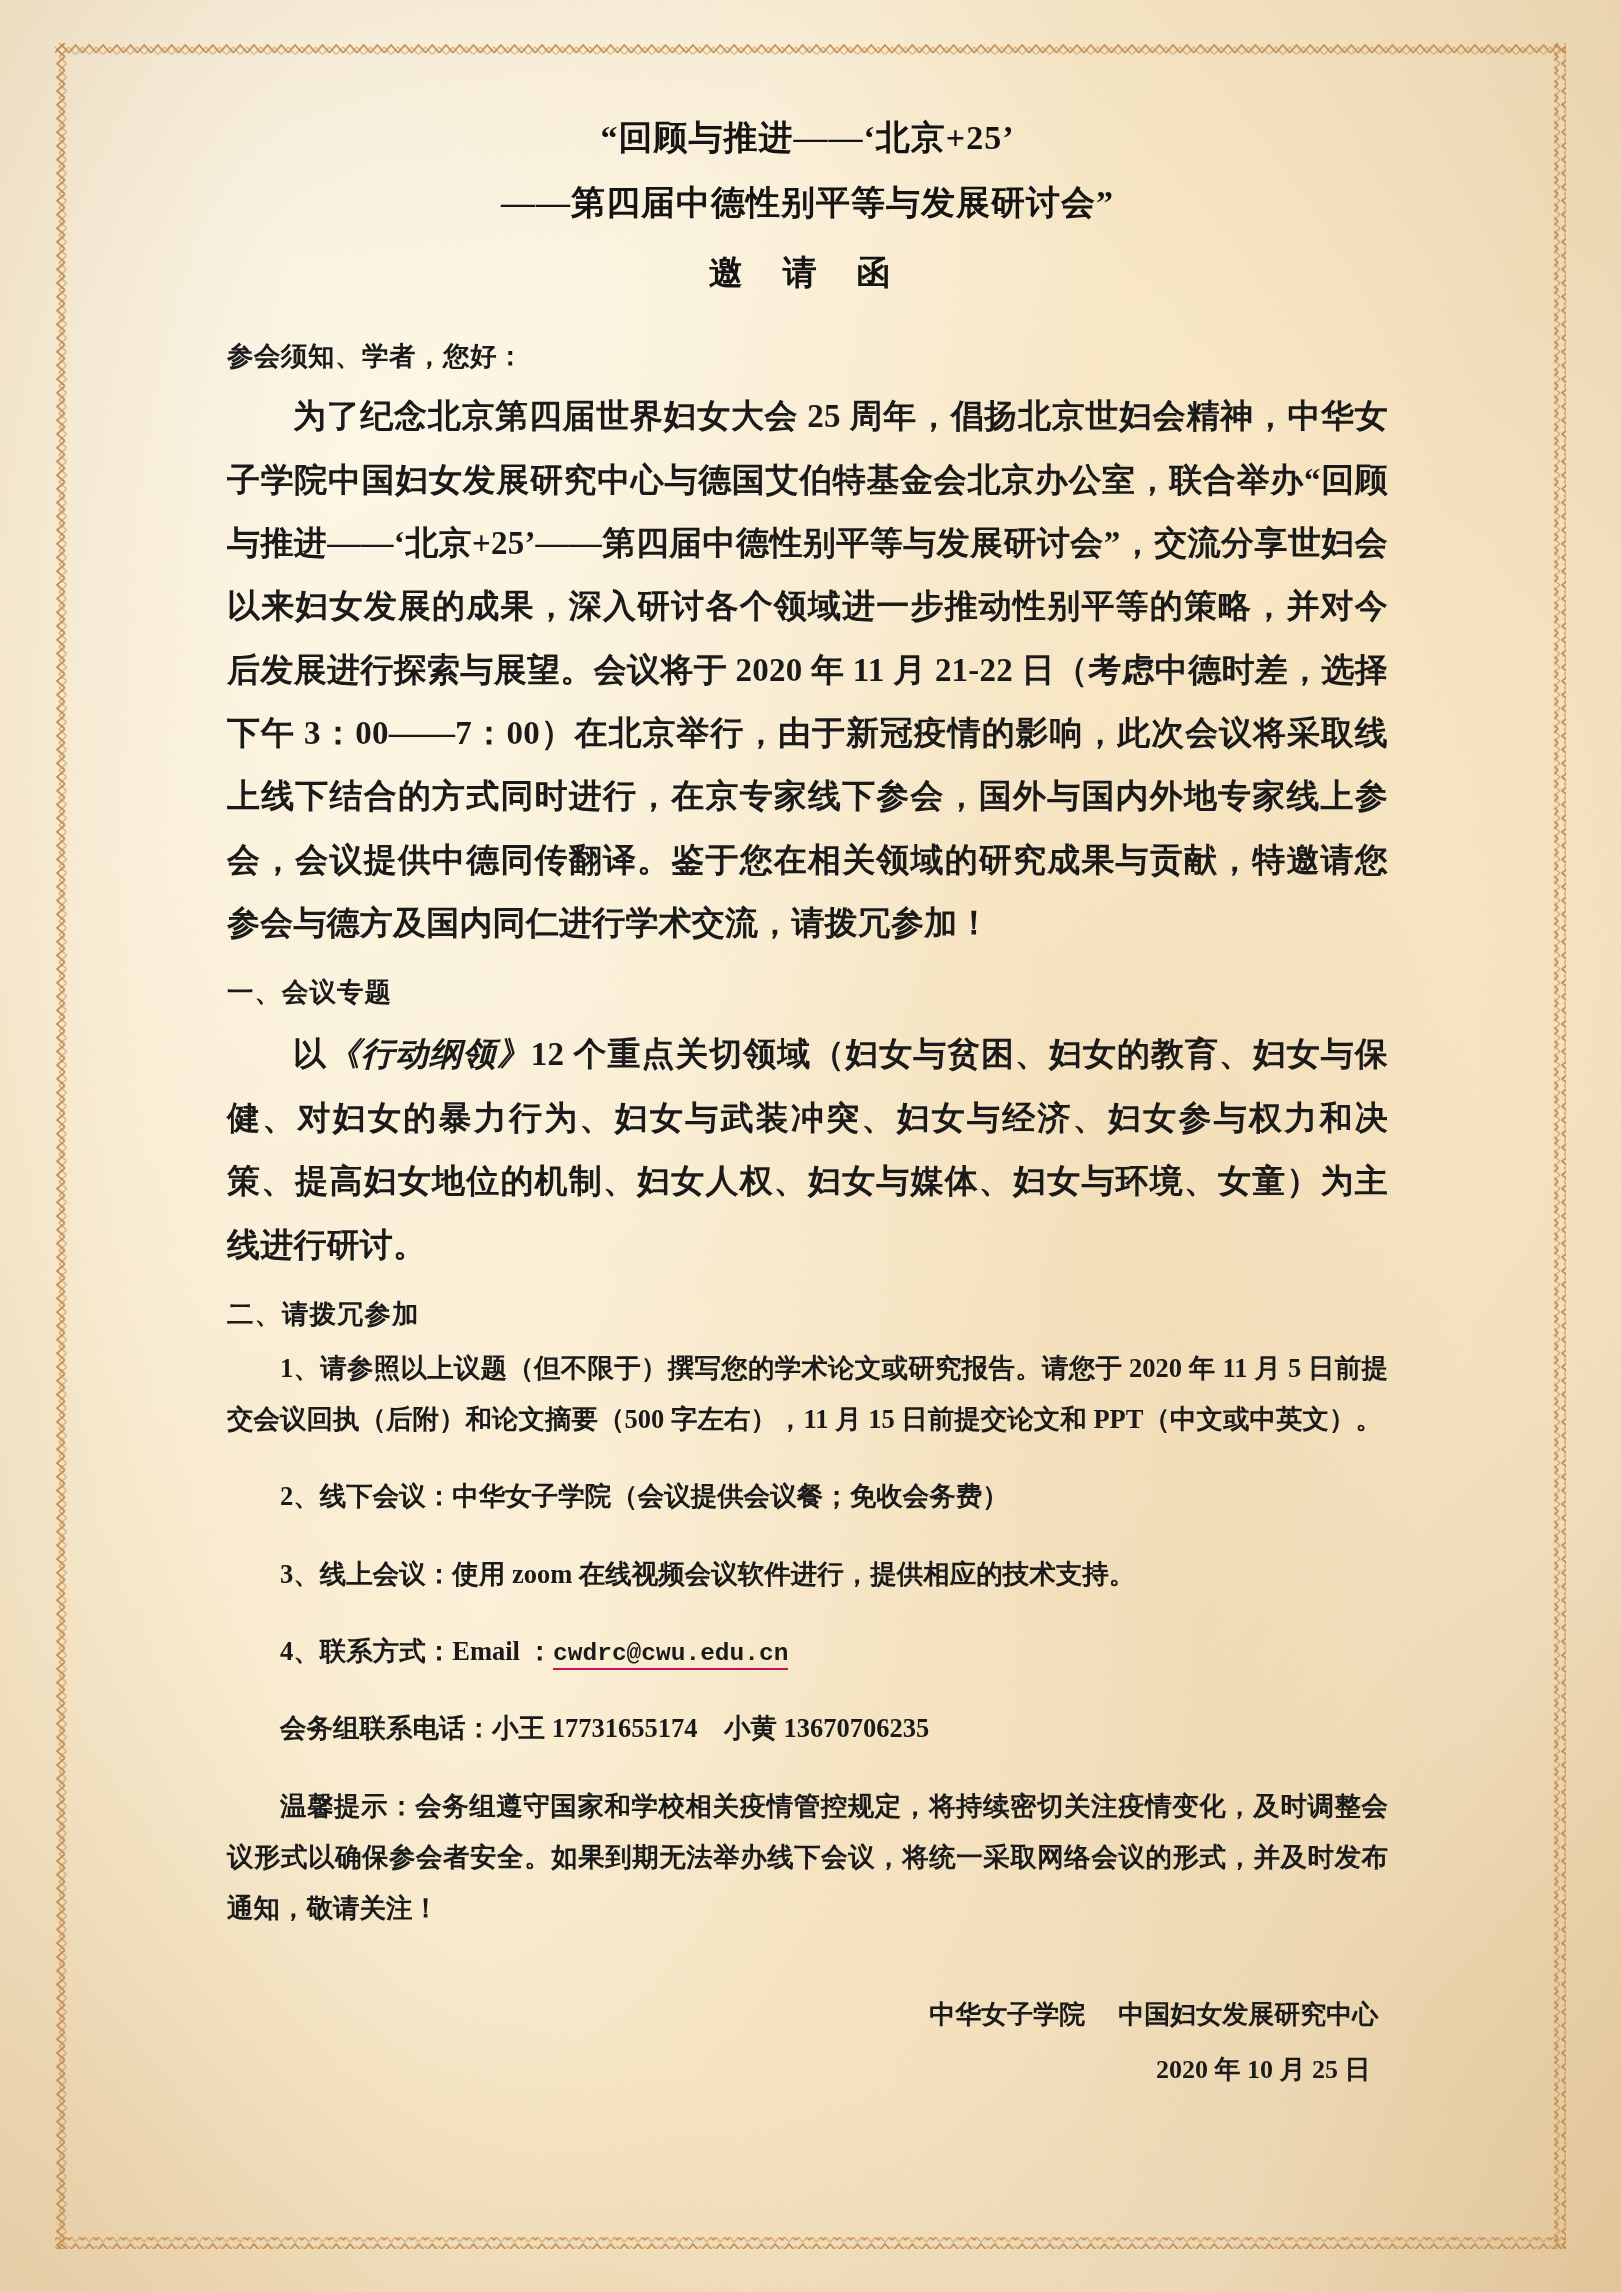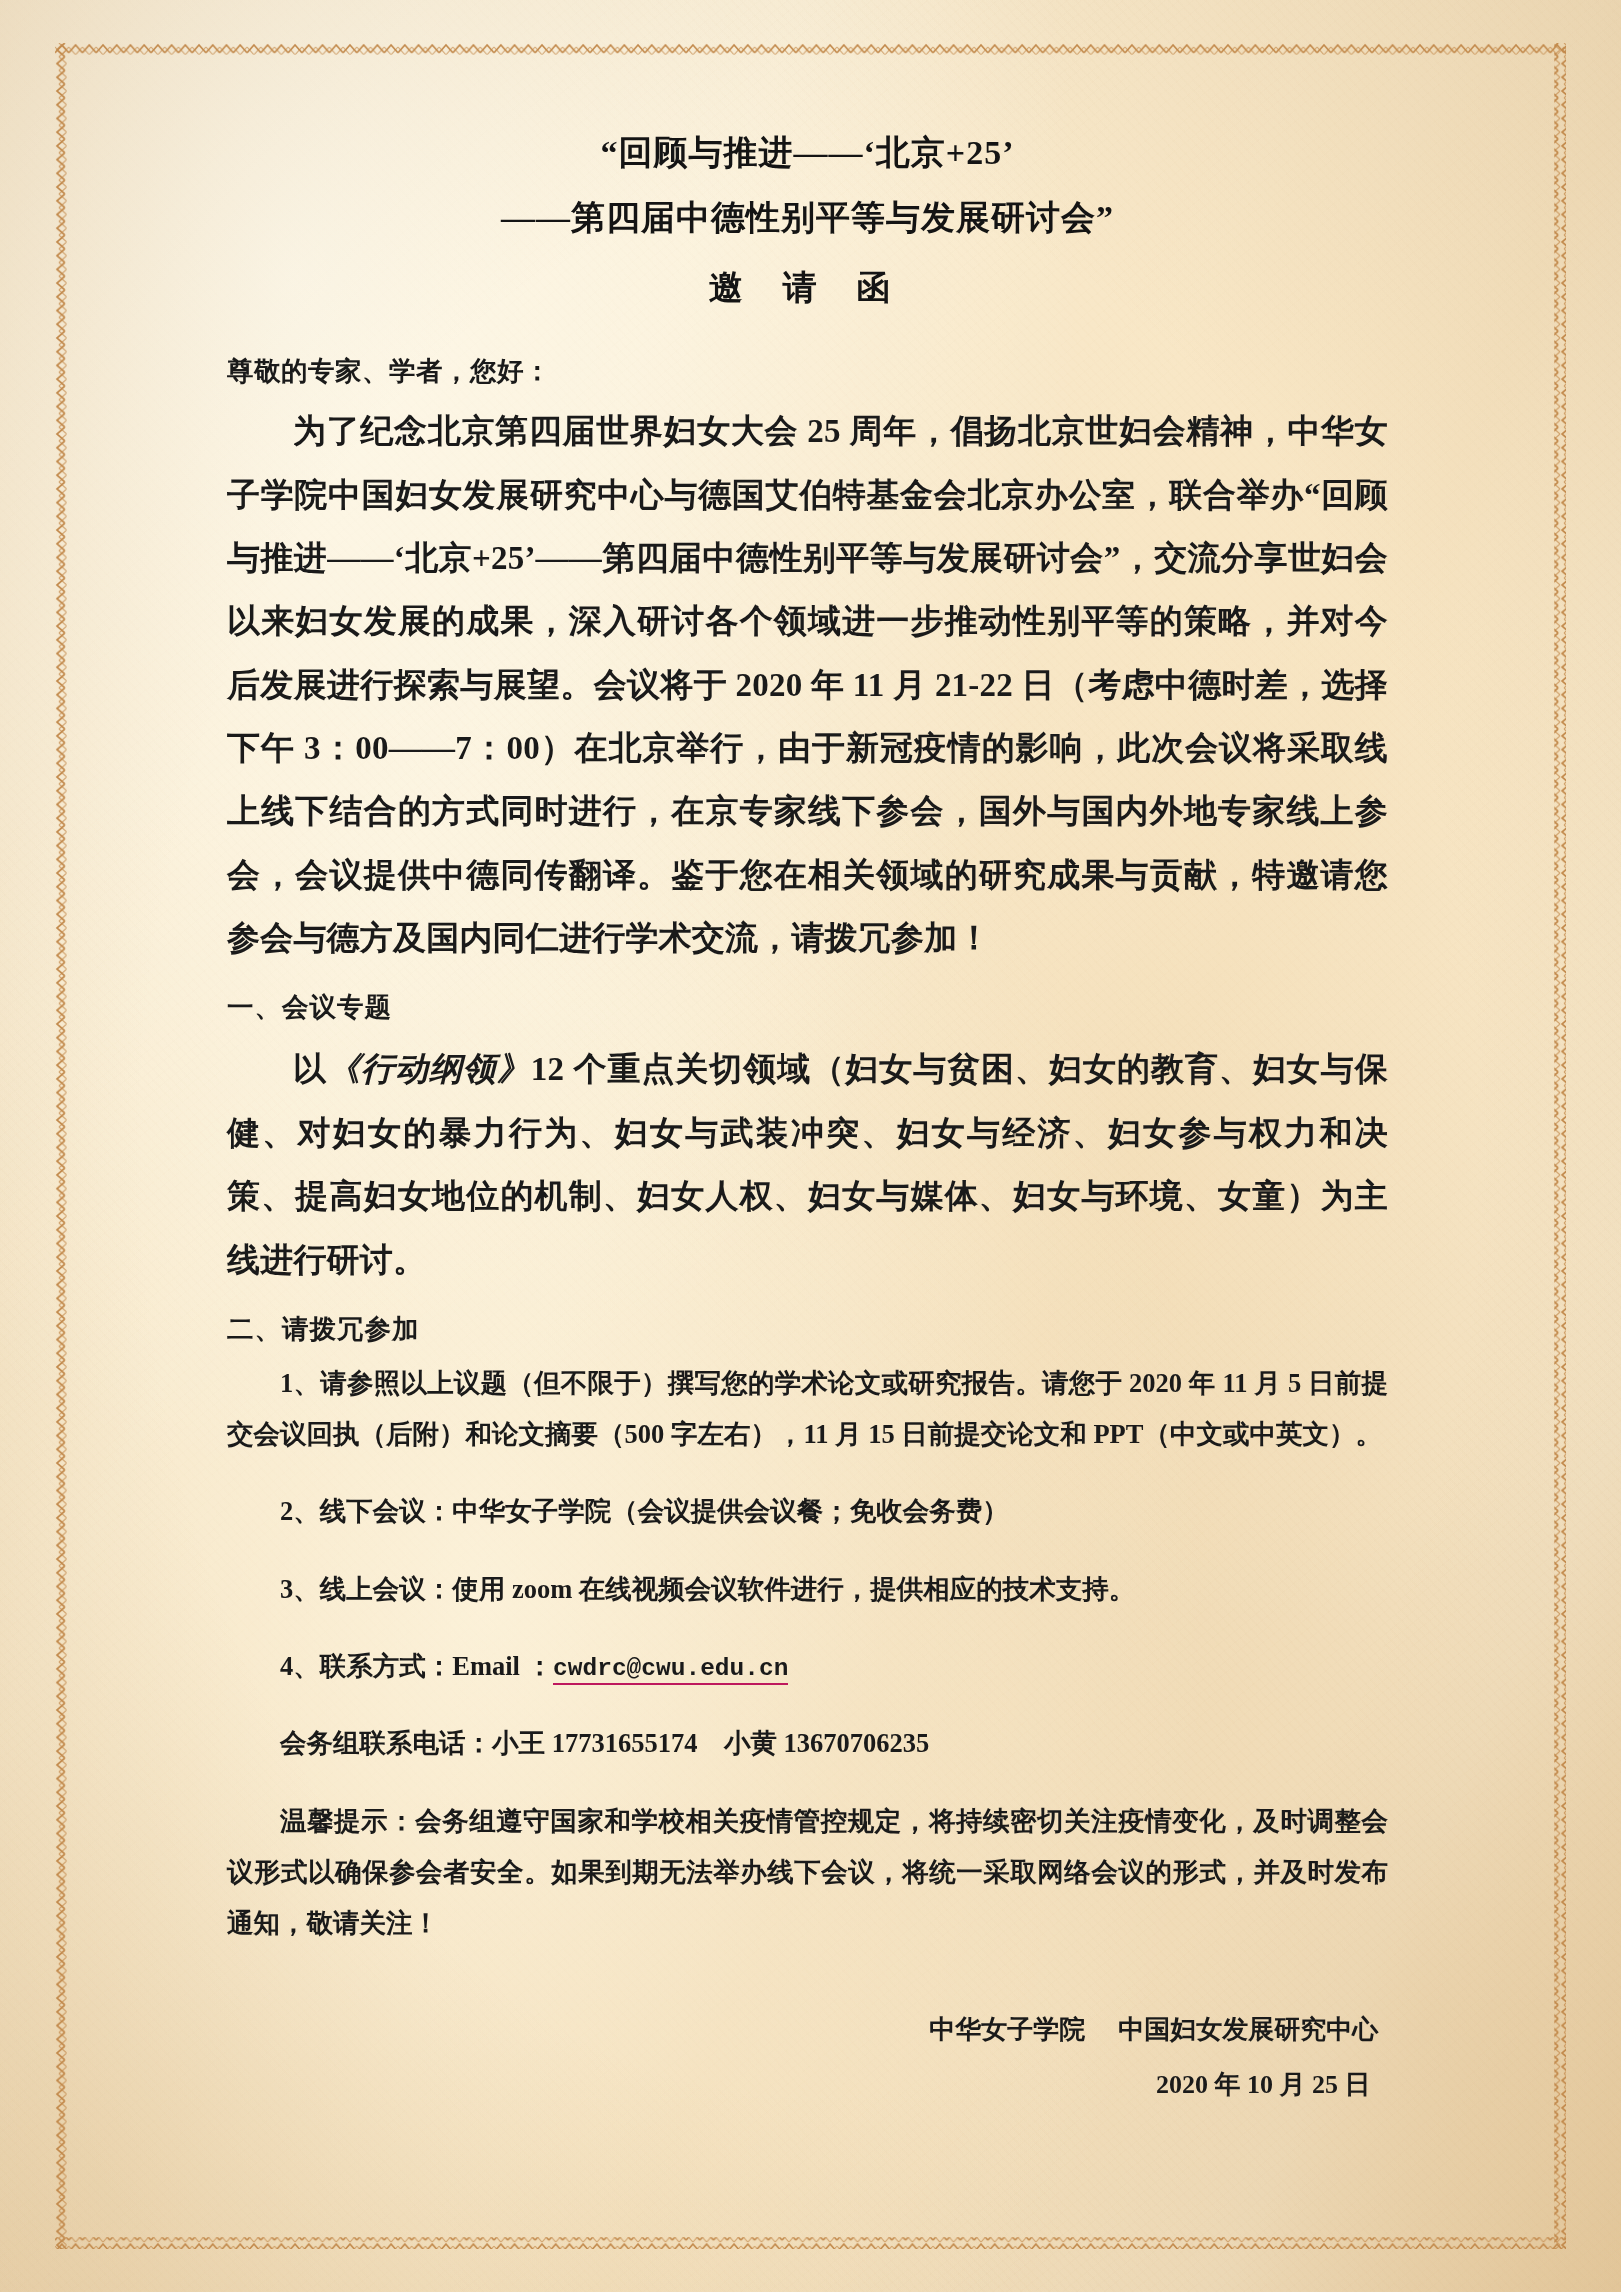--- a/index.html
+++ b/index.html
@@ -46,21 +46,21 @@
     right: 55px;
     bottom: 43px;
     width: auto;
     height: auto;
   }
   .frame svg { display: block; }
 
   .content {
     position: absolute;
     left: 227px;
-    top: 125px;
+    top: 110px;
     width: 1161px;
     color: #1a1a1a;
   }
 
   .title-line {
     text-align: center;
     font-size: 34px;
     font-weight: bold;
     letter-spacing: 1px;
     line-height: 1.62;
@@ -154,21 +154,21 @@
     <rect x="1530" y="0" width="12" height="2251" fill="url(#zz-v)"></rect>
   </svg>
 </div>
 
 <div class="content">
 
   <div class="title-line">“回顾与推进——‘北京+25’</div>
   <div class="title-line second">——第四届中德性别平等与发展研讨会”</div>
   <div class="title-sub">邀 请 函</div>
 
-  <div class="salutation">尊敬的专家、学者，您好：</div>
+  <div class="salutation">参会须知、学者，您好：</div>
 
   <p class="body-para">为了纪念北京第四届世界妇女大会 25 周年，倡扬北京世妇会精神，中华女子学院中国妇女发展研究中心与德国艾伯特基金会北京办公室，联合举办“回顾与推进——‘北京+25’——第四届中德性别平等与发展研讨会”，交流分享世妇会以来妇女发展的成果，深入研讨各个领域进一步推动性别平等的策略，并对今后发展进行探索与展望。会议将于 2020 年 11 月 21-22 日（考虑中德时差，选择下午 3：00——7：00）在北京举行，由于新冠疫情的影响，此次会议将采取线上线下结合的方式同时进行，在京专家线下参会，国外与国内外地专家线上参会，会议提供中德同传翻译。鉴于您在相关领域的研究成果与贡献，特邀请您参会与德方及国内同仁进行学术交流，请拨冗参加！</p>
 
   <div class="section-head">一、会议专题</div>
 
   <p class="body-para">
     <span>以</span><span class="italic-title">《行动纲领》</span><span>12 个重点关切领域（妇女与贫困、妇女的教育、妇女与保健、对妇女的暴力行为、妇女与武装冲突、妇女与经济、妇女参与权力和决策、提高妇女地位的机制、妇女人权、妇女与媒体、妇女与环境、女童）为主线进行研讨。</span>
   </p>
 
   <div class="section-head">二、请拨冗参加</div>

